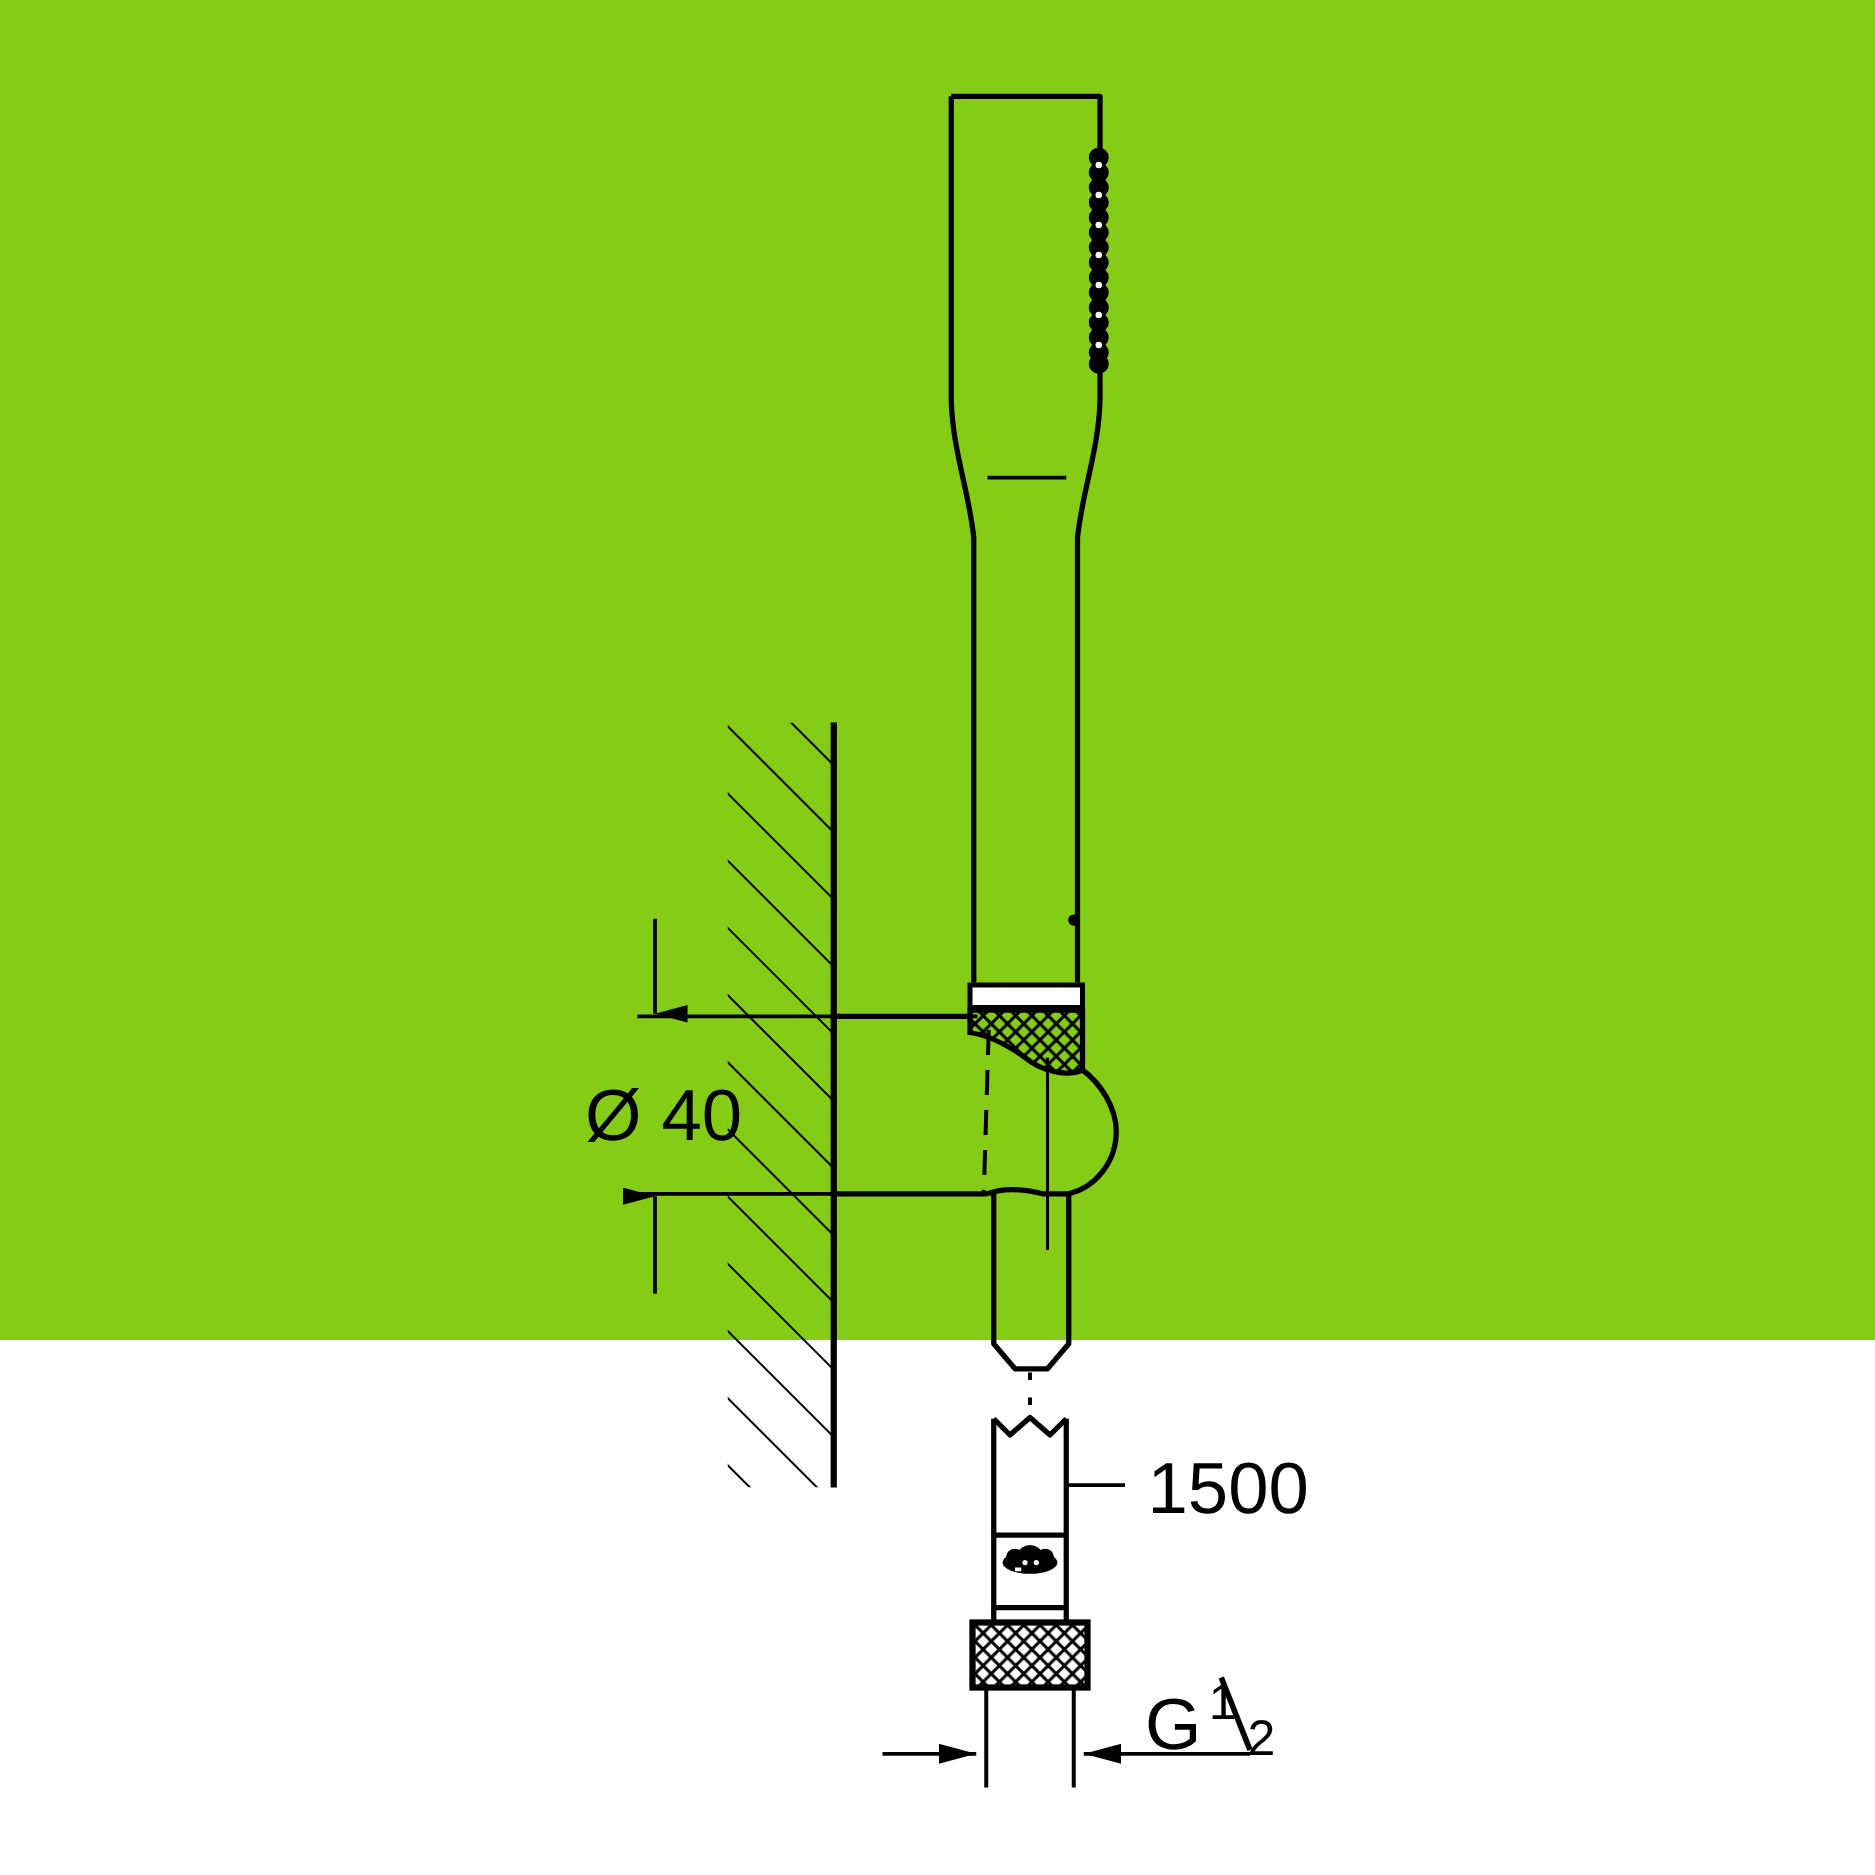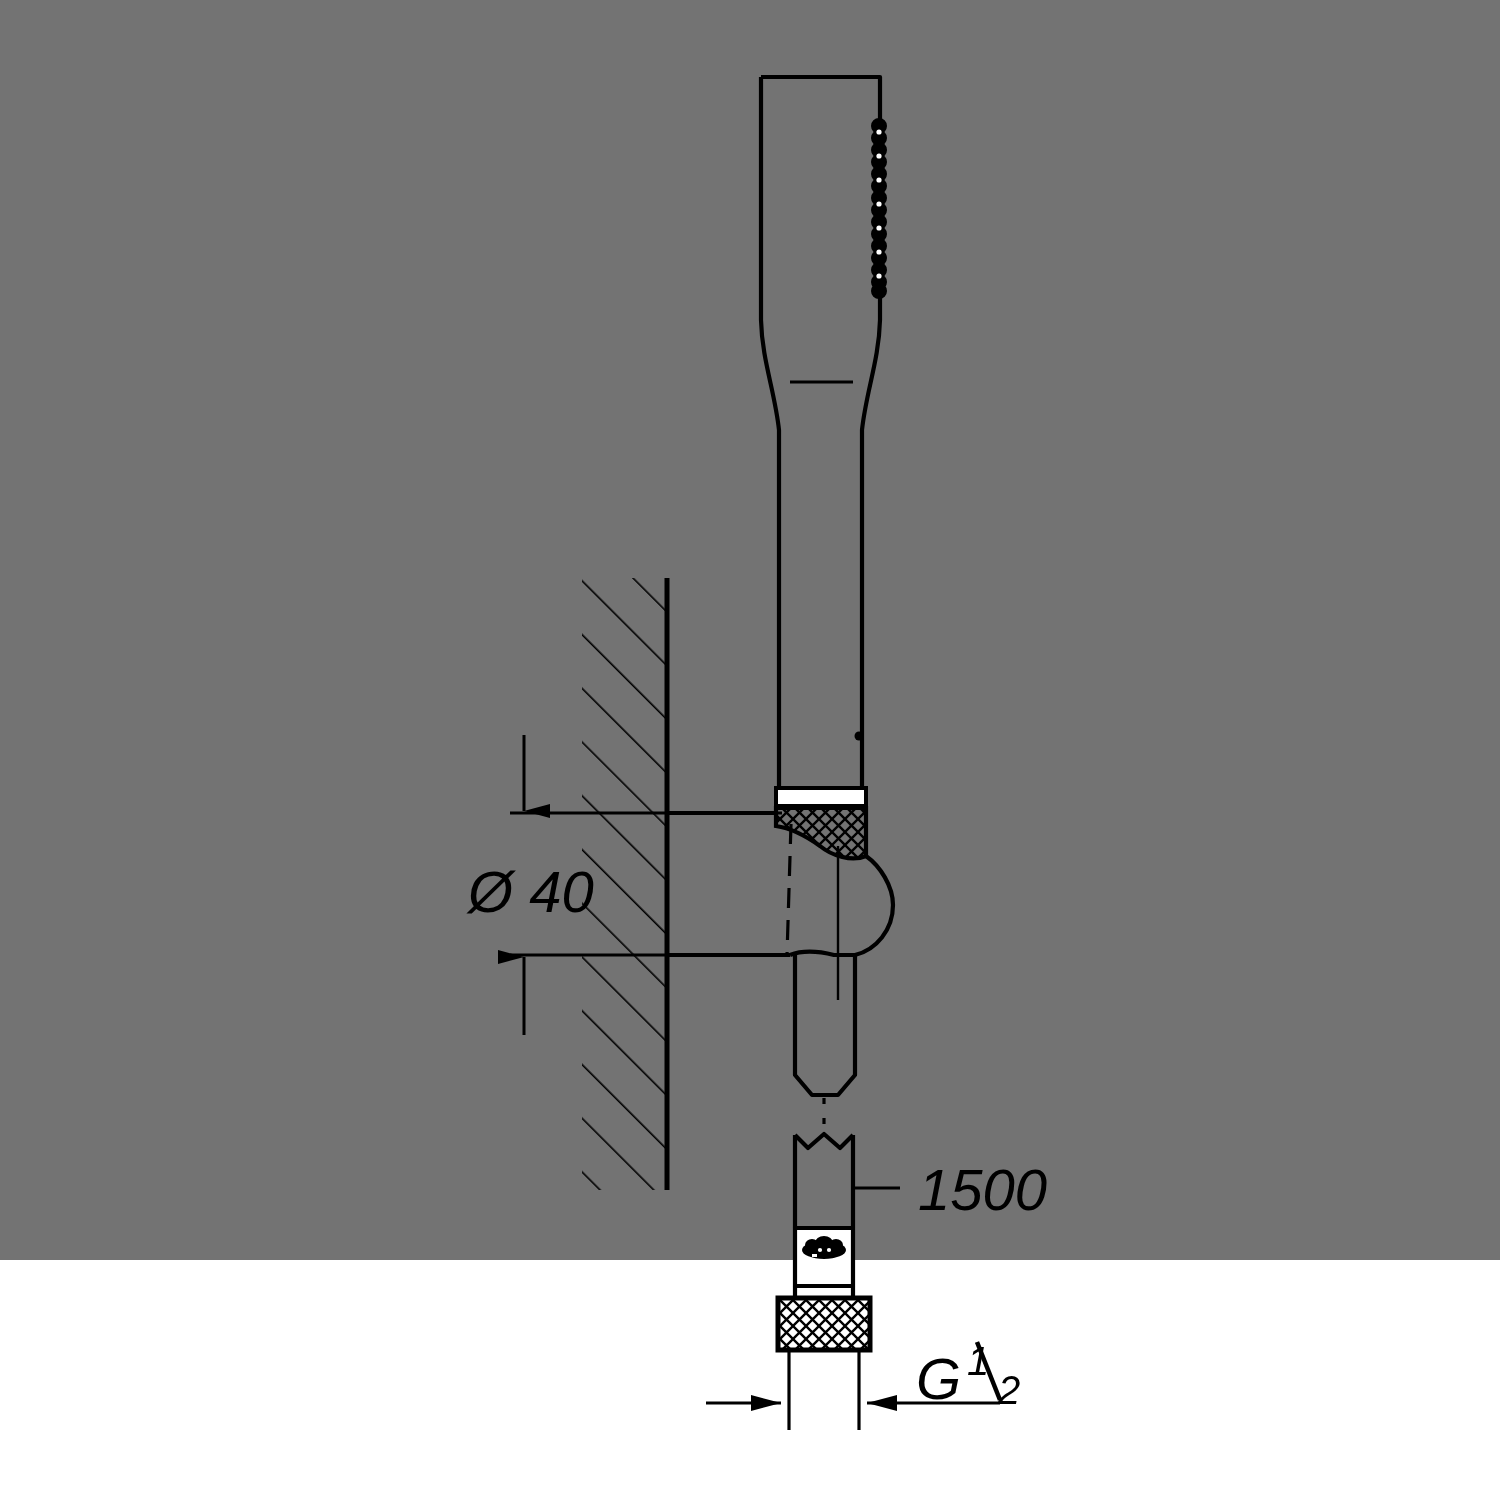--- a/index.html
+++ b/index.html
@@ -11,23 +11,22 @@
   body {
     width: 1500px;
     height: 1500px;
     overflow: hidden;
     font-family: "Liberation Sans", sans-serif;
     color: #000000;
   }
   #drawing-root {
     position: relative;
     width: 1500px;
-    height: 1260px;
-    background: #737373;
-    font-style: italic;
+    height: 1072px;
+    background: #84cc16;
   }
   #drawing-svg {
     position: absolute;
     left: 0;
     top: 0;
     width: 1500px;
     height: 1500px;
     display: block;
   }
   .dim-text {

